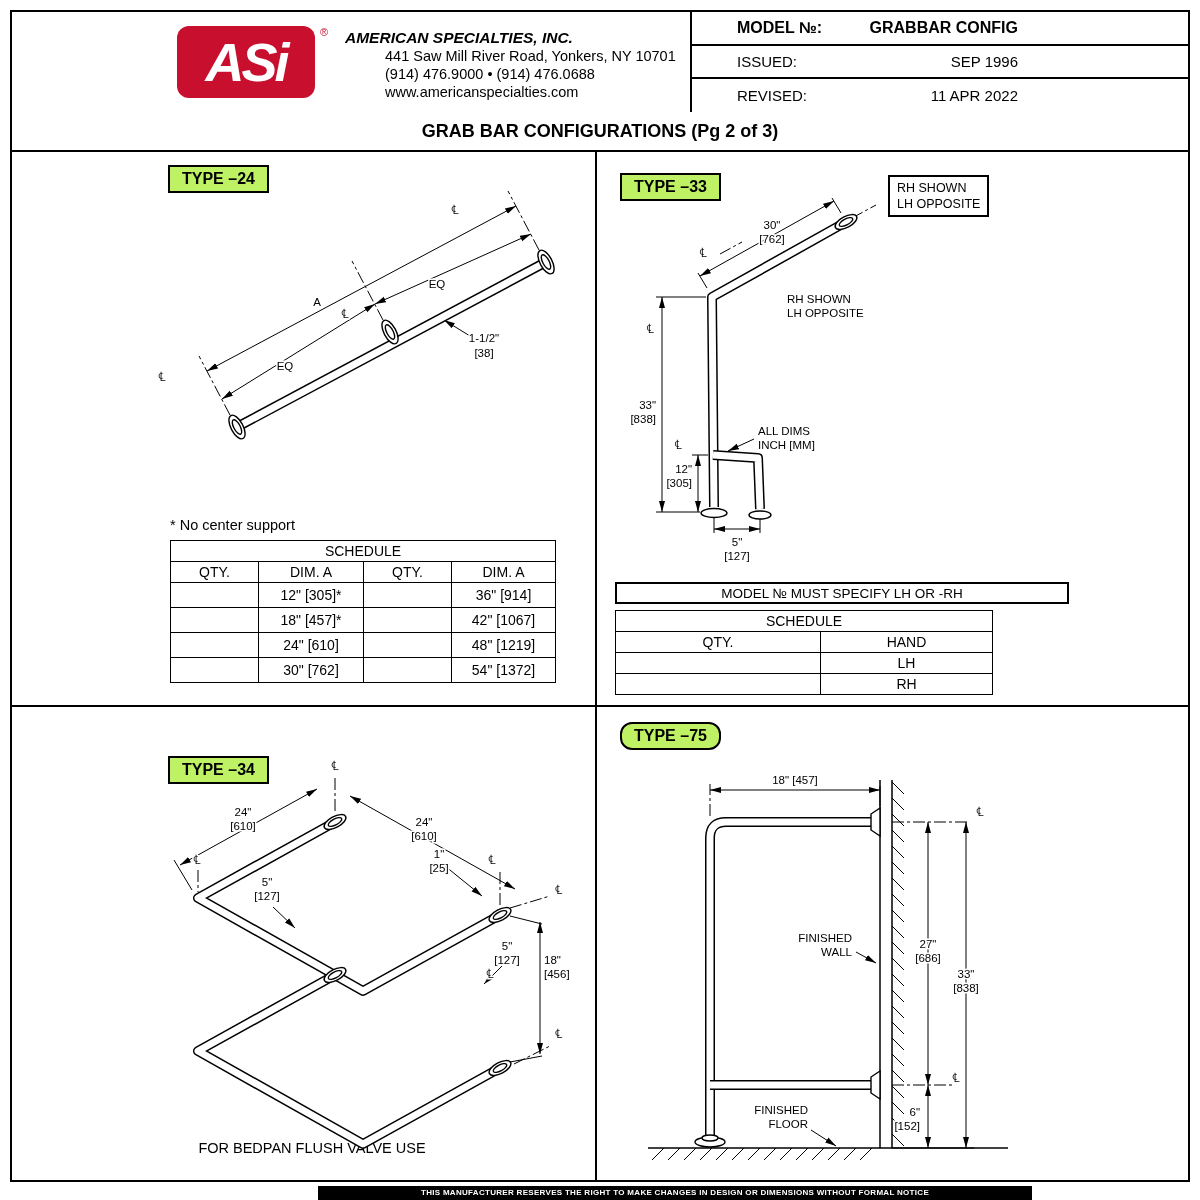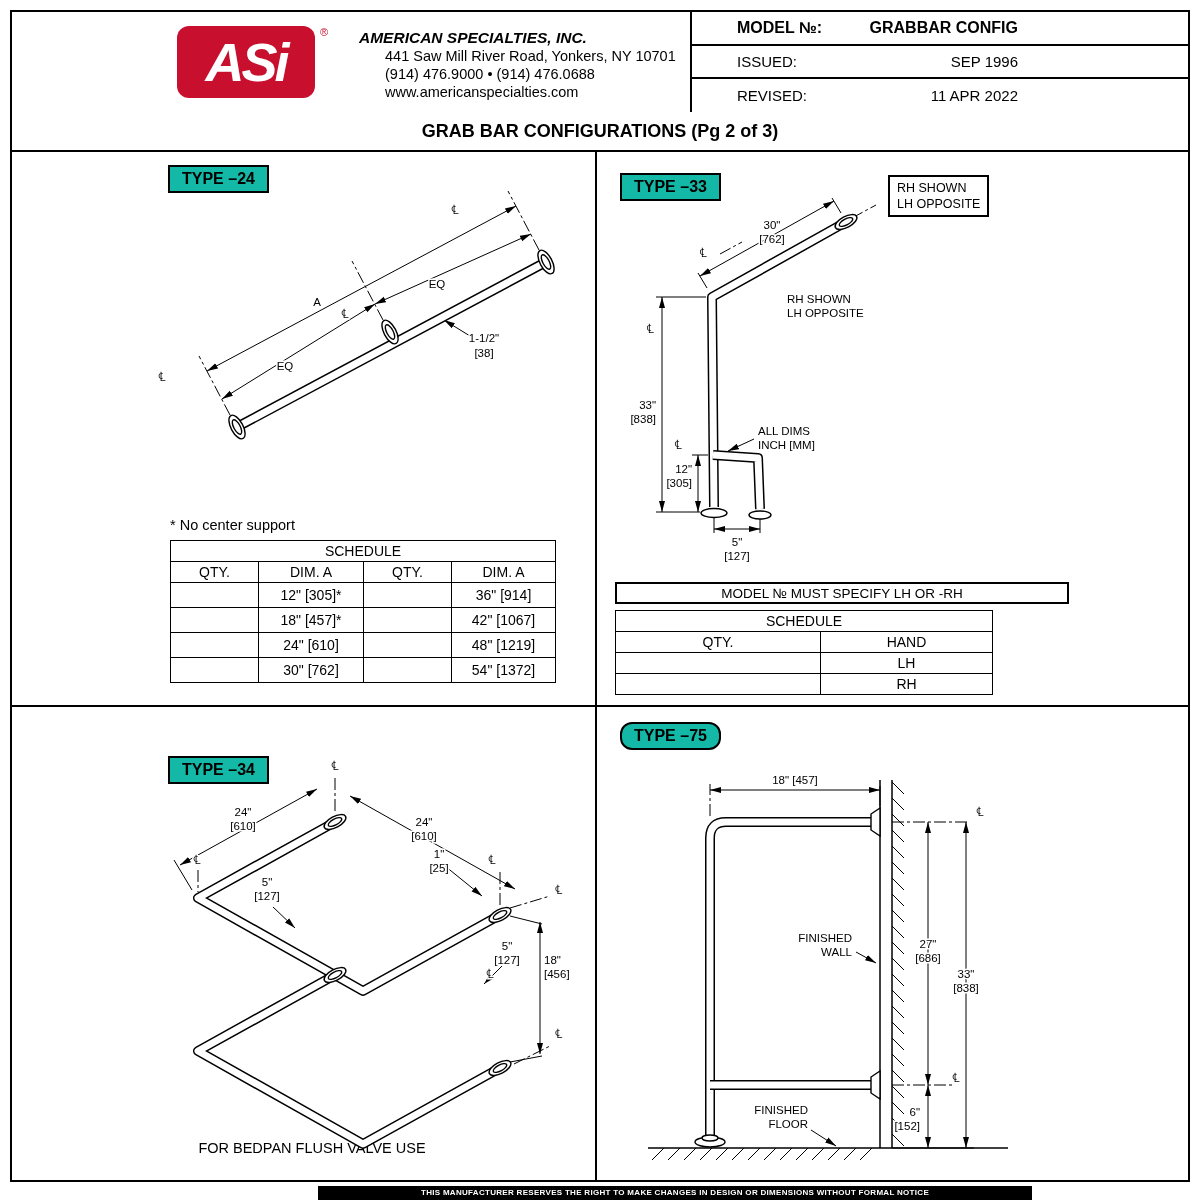--- a/index.html
+++ b/index.html
@@ -12,30 +12,30 @@
   .hdr-right { position:absolute; left:678px; top:0; width:498px; height:100px; border-left:2px solid #000; }
   .hdr-row { display:flex; justify-content:space-between; align-items:center; padding:0 170px 0 45px; }
   .r1 { height:34px; border-bottom:2px solid #000; font-weight:bold; font-size:16px; }
   .r2 { height:33px; border-bottom:2px solid #000; font-size:15px; }
   .r3 { height:33px; font-size:15px; }
   .logo { position:absolute; left:165px; top:14px; width:138px; height:72px; background:#c8102e;
           color:#fff; font-style:italic; font-weight:bold; font-size:54px; letter-spacing:-3px;
           display:flex; align-items:center; justify-content:center; border-radius:12px; }
   .logo-reg { position:absolute; left:308px; top:14px; color:#c8102e; font-size:11px; }
   .company { position:absolute; left:333px; top:17px; line-height:18px; }
-  .co-name { font-weight:bold; font-style:italic; font-size:15.5px;margin-left:14px; }
+  .co-name { font-weight:bold; font-style:italic; font-size:15.5px; }
   .co-line { font-size:14.5px;margin-left:40px; }
 
   .title-band { position:absolute; left:0; top:100px; width:100%; height:40px; border-bottom:2px solid #000;
                 display:flex; align-items:center; justify-content:center; font-weight:bold; font-size:18px; }
 
   .div-v { position:absolute; left:583px; top:140px; width:2px; height:1028px; background:#000; }
   .div-h { position:absolute; left:0; top:693px; width:100%; height:2px; background:#000; }
 
-  .type-box { position:absolute; border:2px solid #000; background:#14b8a6; font-weight:bold;
+  .type-box { position:absolute; border:2px solid #000; background:#bef264; font-weight:bold;
               font-size:16px; padding:3px 12px; z-index:3; }
   .rh-box { position:absolute; left:876px; top:163px; border:2px solid #000; background:#fff;
             font-size:12.5px; line-height:16px; padding:3px 7px; z-index:3; }
 
   .note24 { position:absolute; left:158px; top:505px; font-size:14.5px; }
   .mnote { position:absolute; left:603px; top:570px; width:454px; height:22px; border:2px solid #000;
            font-size:13.5px; display:flex; align-items:center; justify-content:center; background:#fff; }
   .caption34 { position:absolute; left:30px; top:1128px; width:540px; text-align:center; font-size:14.5px; }
 
   table.sched { position:absolute; border-collapse:collapse; background:#fff; table-layout:fixed; z-index:2; }

